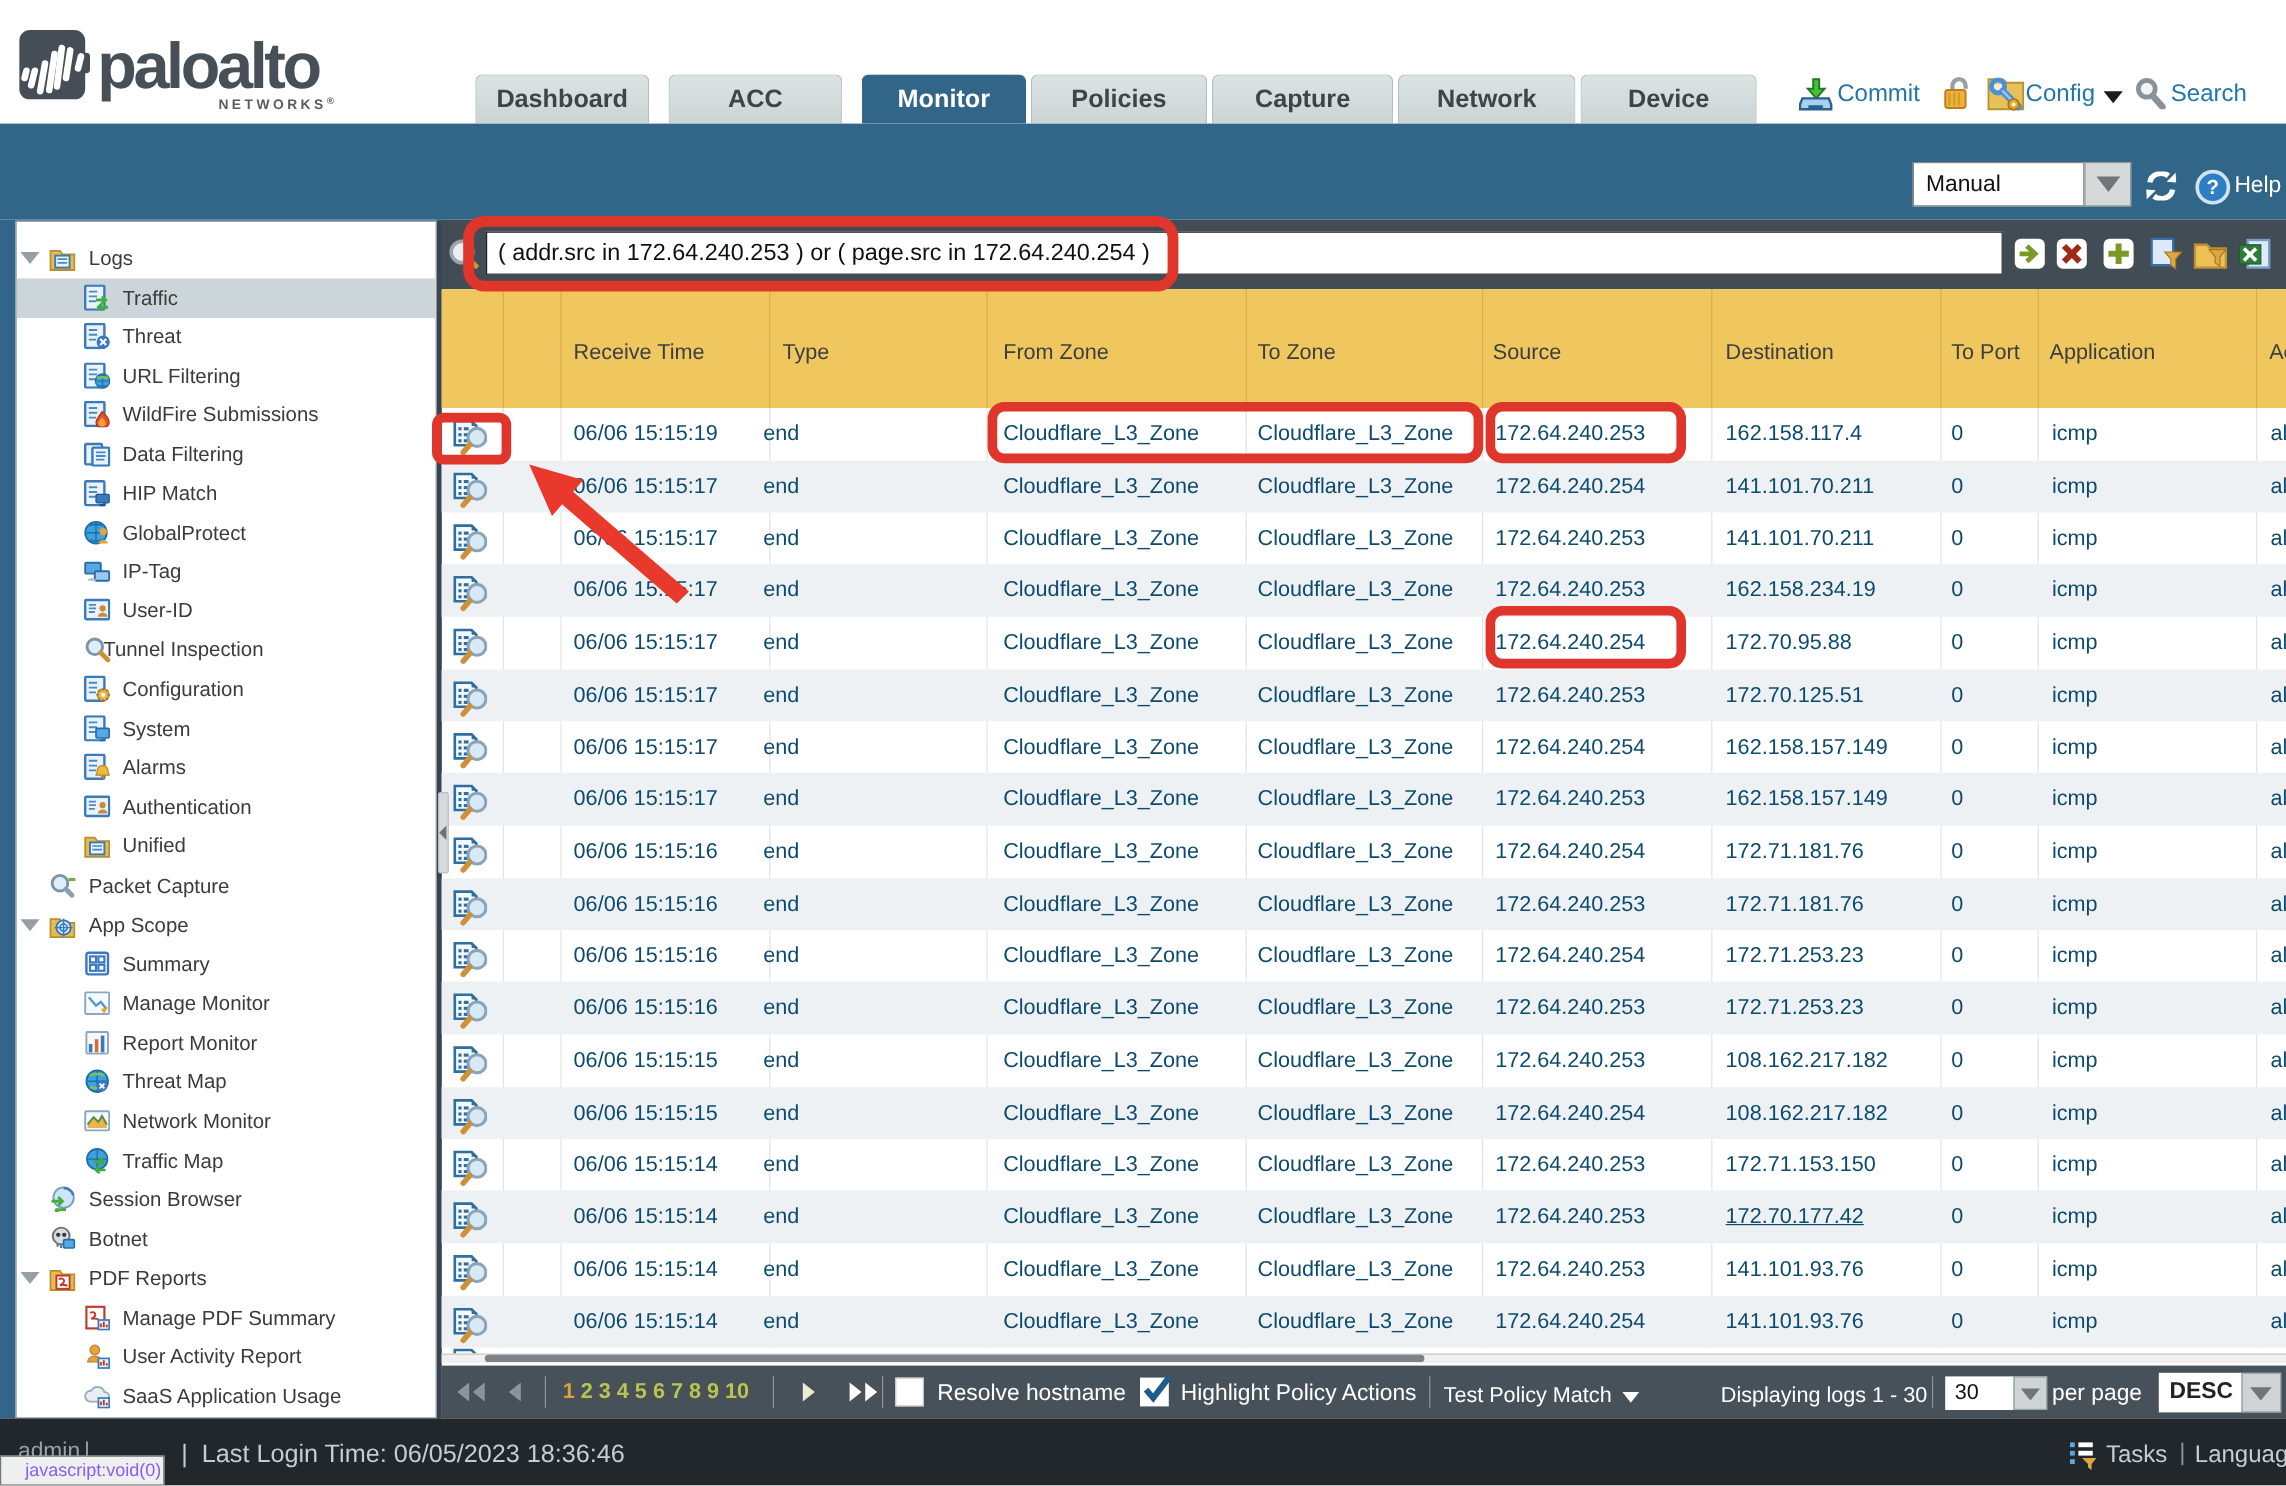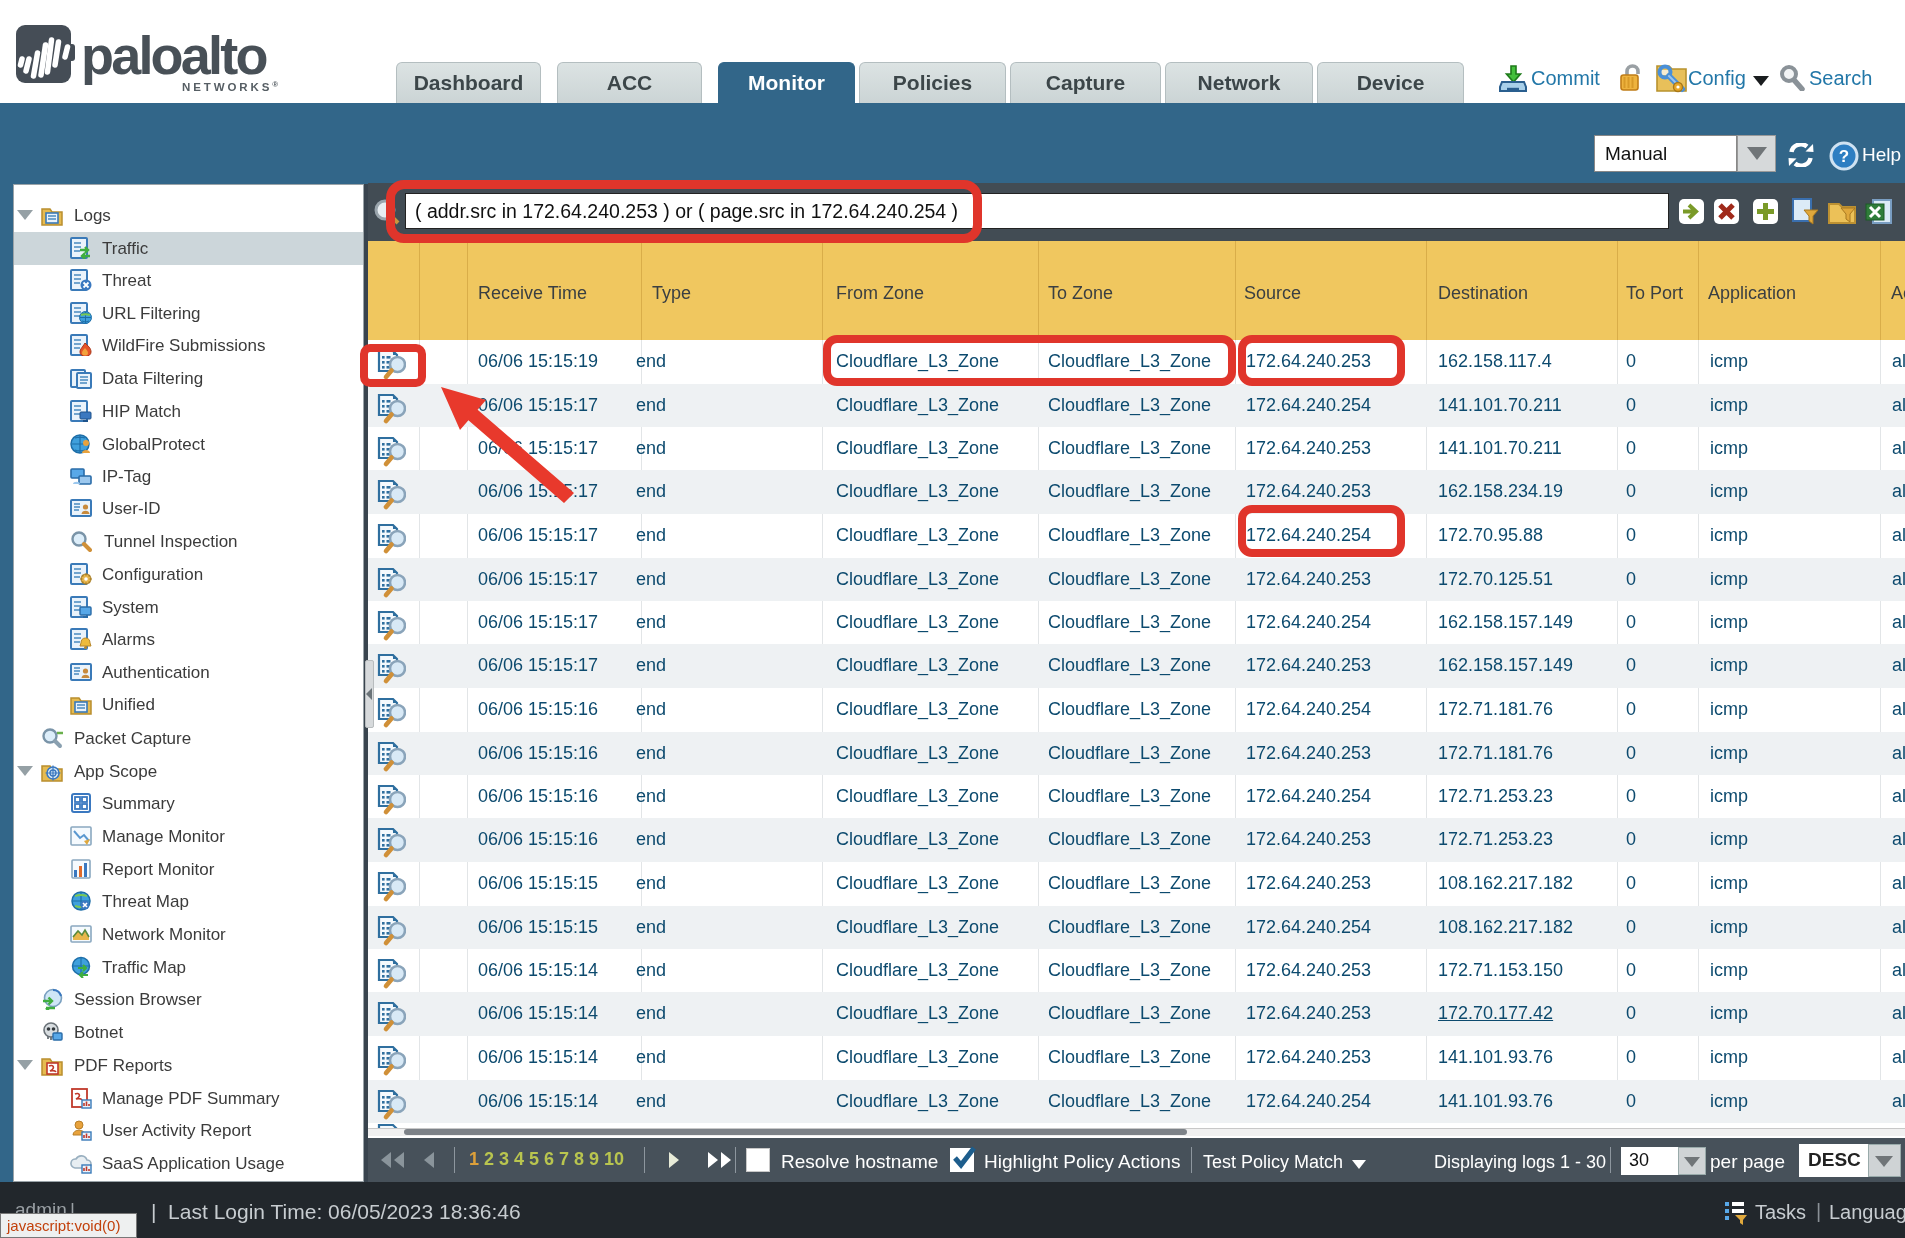--- a/index.html
+++ b/index.html
@@ -27,21 +27,21 @@
 .bline{top:340px;width:1px;height:783px;background:#e2e5e7}
 .hlbl{top:283px;font-size:18px;color:#3a3f42}
 .row{left:368px;width:1537px;height:44px;font-size:18px;color:#0c4a6e}
 .row span{position:absolute;top:11px}
 .even{background:#eef1f3}
 .c1{left:110px}.c2{left:268px}.c3{left:468px}.c4{left:680px}.c5{left:878px}.c6{left:1070px}.c7{left:1258px}.c8{left:1342px}.c9{left:1524px}
 
 #hscroll{left:404px;top:1129px;width:783px;height:6px;background:#7d8288;border-radius:3px}
 #pagebar{left:368px;top:1138px;width:1537px;height:44px;background:#47515a;color:#fff;font-size:18px}
 #statusbar{left:0;top:1182px;width:1905px;height:56px;background:#22272c;color:#c7ccd0;font-size:19px}
-#tooltip{left:0;top:1213px;width:137px;height:25px;background:#eef0f0;border:1px solid #777;font-size:15px;color:#c2410c;line-height:23px;padding-left:6px}
+#tooltip{left:0;top:1213px;width:137px;height:25px;background:#eef0f0;border:1px solid #777;font-size:15px;color:#8b5cf6;line-height:23px;padding-left:20px}
 
 .red{border:8px solid #e0352b;border-radius:14px}
 .sep{width:1px;height:26px;background:#8d969e;top:9px}
 </style>
 </head>
 <body>
 
 <svg class="abs" style="left:16px;top:25px" width="60" height="58" viewBox="0 0 60 58">
 <rect x="0" y="0" width="55" height="58" rx="9" fill="#454d56"></rect>
 <rect x="44" y="19" width="15" height="17" rx="3" fill="#454d56"></rect>
@@ -213,21 +213,21 @@
     <rect x="1" y="3" width="20" height="16" rx="1" fill="#eaf3fb" stroke="#3a7ab8" stroke-width="2"></rect>
     <path d="M4 7 h6 M4 10 h6 M4 13 h5" stroke="#4a8ac0" stroke-width="1.5"></path>
     <circle cx="15.5" cy="10" r="2.6" fill="#c88a3c"></circle>
     <path d="M11.5 17 c0-4.5 8-4.5 8 0 z" fill="#c88a3c"></path>
   </svg>
 <div class="abs titem" style="left:102px;top:492px">User-ID</div>
 <svg class="abs" style="left:70px;top:530px" width="22" height="22" viewBox="0 0 22 22">
     <circle cx="9" cy="9" r="6.5" fill="#ddeefa" stroke="#7a94a8" stroke-width="2.4"></circle>
     <line x1="14" y1="14" x2="20" y2="20" stroke="#d09038" stroke-width="4" stroke-linecap="round"></line>
   </svg>
-<div class="abs titem" style="left:104px;top:525px">Tunnel Inspection</div>
+<div class="abs titem" style="left:86px;top:525px">Tunnel Inspection</div>
 <svg class="abs" style="left:70px;top:563px" width="22" height="22" viewBox="0 0 22 22">
     <rect x="1" y="1" width="16" height="20" rx="1" fill="#eaf3fb" stroke="#3a7ab8" stroke-width="2"></rect>
     <path d="M4 6 h7 M4 10 h7 M4 14 h6" stroke="#4a8ac0" stroke-width="1.6"></path>
     <circle cx="16" cy="16" r="5" fill="#e8b64c" stroke="#a87f28" stroke-width="1"></circle>
     <circle cx="16" cy="16" r="1.8" fill="#fff"></circle>
     <path d="M16 10.4 v2 M16 19.6 v2 M10.4 16 h2 M19.6 16 h2 M12 12 l1.4 1.4 M20 20 l-1.4 -1.4 M20 12 l-1.4 1.4 M12 20 l1.4 -1.4" stroke="#a87f28" stroke-width="1.5"></path>
   </svg>
 <div class="abs titem" style="left:102px;top:558px">Configuration</div>
 <svg class="abs" style="left:70px;top:596px" width="22" height="22" viewBox="0 0 22 22">
     <rect x="1" y="1" width="16" height="20" rx="1" fill="#eaf3fb" stroke="#3a7ab8" stroke-width="2"></rect>

